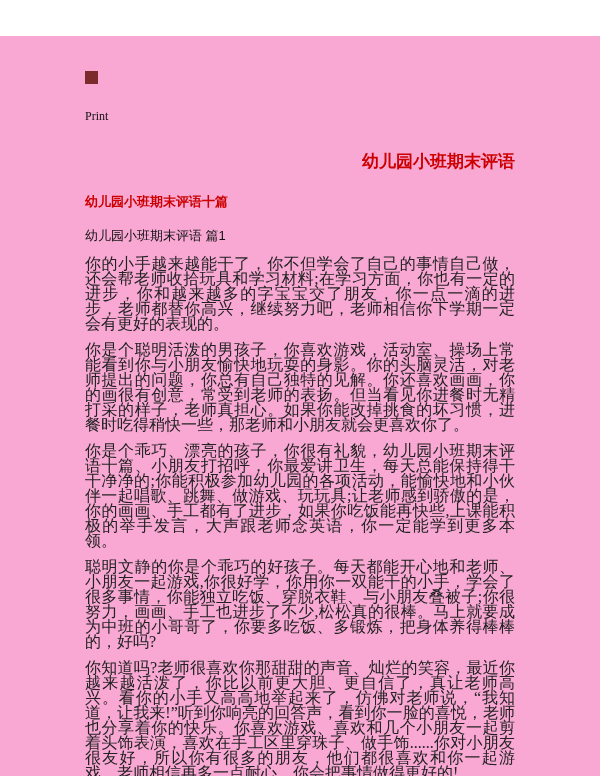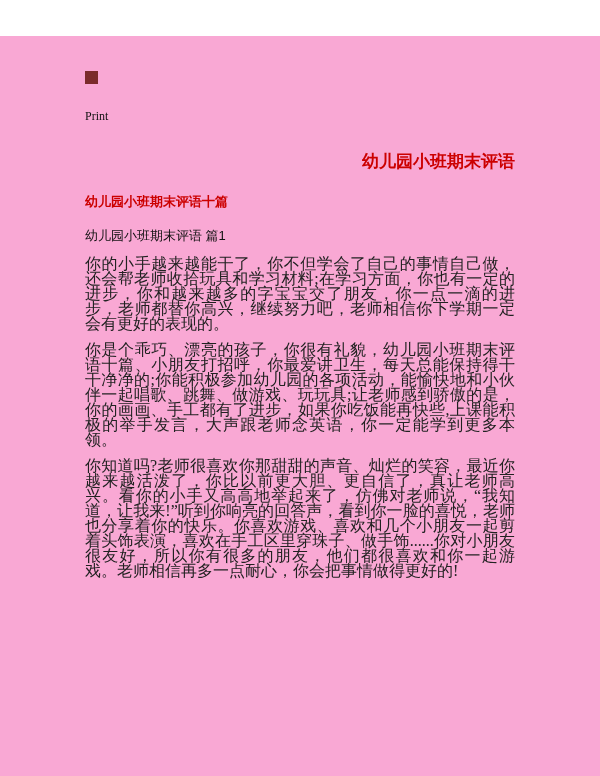--- a/index.html
+++ b/index.html
@@ -77,19 +77,21 @@
 
   <h1 class="doc-title">幼儿园小班期末评语</h1>
 
   <h2 class="doc-subtitle">幼儿园小班期末评语十篇</h2>
 
   <h3 class="section-heading">幼儿园小班期末评语 篇1</h3>
 
   <p class="body-para">你的小手越来越能干了，你不但学会了自己的事情自己做，还会帮老师收拾玩具和学习材料;在学习方面，你也有一定的进步，你和越来越多的字宝宝交了朋友，你一点一滴的进步，老师都替你高兴，继续努力吧，老师相信你下学期一定会有更好的表现的。</p>
 
 
+  <p class="body-para">你是个聪明活泼的男孩子，你喜欢游戏，活动室、操场上常能看到你与小朋友愉快地玩耍的身影。你的头脑灵活，对老师提出的问题，你总有自己独特的见解。你还喜欢画画，你的画很有创意，常受到老师的表扬。但当看见你进餐时无精打采的样子，老师真担心。如果你能改掉挑食的坏习惯，进餐时吃得稍快一些，那老师和小朋友就会更喜欢你了。</p>
 
   <p class="body-para">你是个乖巧、漂亮的孩子，你很有礼貌，幼儿园小班期末评语十篇、小朋友打招呼，你最爱讲卫生，每天总能保持得干干净净的;你能积极参加幼儿园的各项活动，能愉快地和小伙伴一起唱歌、跳舞、做游戏、玩玩具;让老师感到骄傲的是，你的画画、手工都有了进步，如果你吃饭能再快些,上课能积极的举手发言，大声跟老师念英语，你一定能学到更多本领。</p>
 
+  <p class="body-para">聪明文静的你是个乖巧的好孩子。每天都能开心地和老师、小朋友一起游戏,你很好学，你用你一双能干的小手，学会了很多事情，你能独立吃饭、穿脱衣鞋、与小朋友叠被子;你很努力，画画、手工也进步了不少,松松真的很棒。马上就要成为中班的小哥哥了，你要多吃饭、多锻炼，把身体养得棒棒的，好吗?</p>
 
   <p class="body-para">你知道吗?老师很喜欢你那甜甜的声音、灿烂的笑容，最近你越来越活泼了，你比以前更大胆、更自信了，真让老师高兴。看你的小手又高高地举起来了，仿佛对老师说，“我知道，让我来!”听到你响亮的回答声，看到你一脸的喜悦，老师也分享着你的快乐。你喜欢游戏、喜欢和几个小朋友一起剪着头饰表演，喜欢在手工区里穿珠子、做手饰......你对小朋友很友好，所以你有很多的朋友，他们都很喜欢和你一起游戏。老师相信再多一点耐心，你会把事情做得更好的!</p>
 
 </div>
 
 </body></html>

